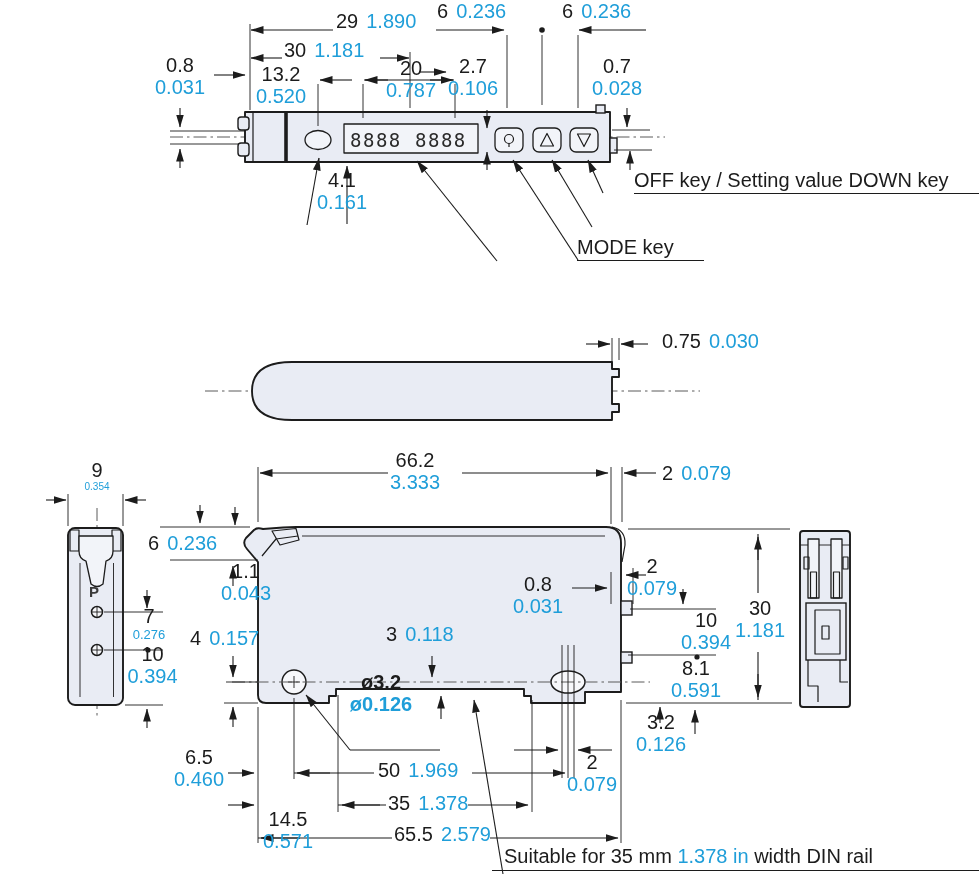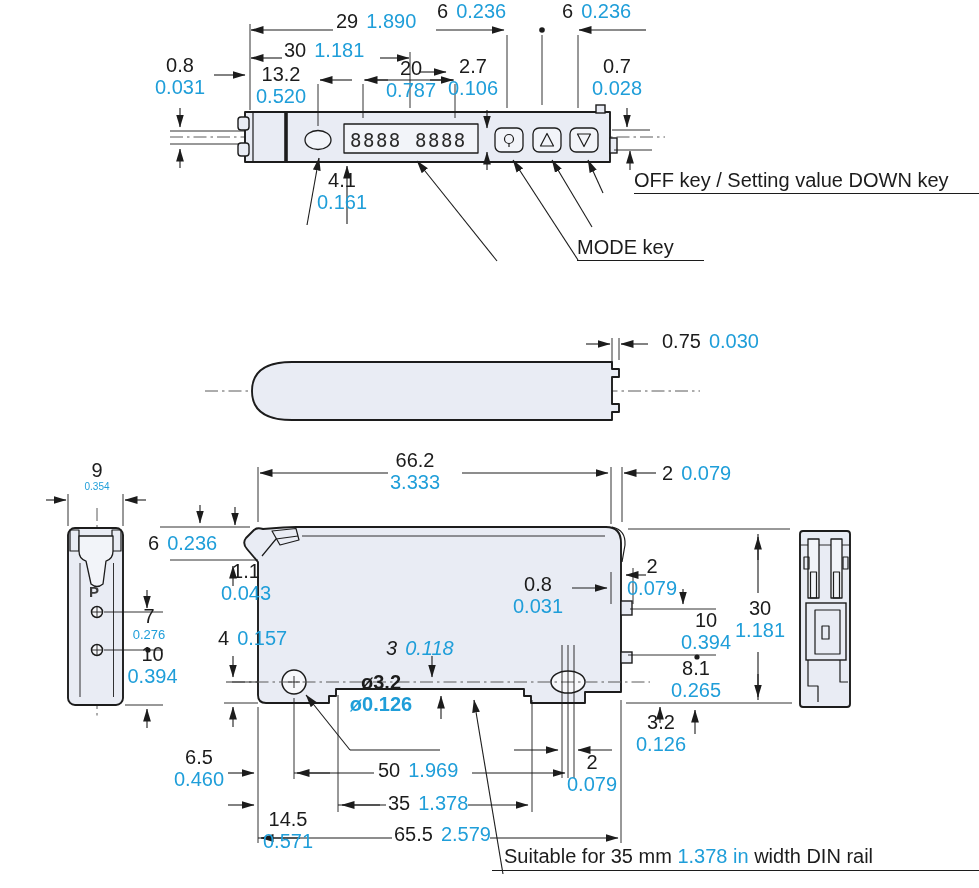--- a/index.html
+++ b/index.html
@@ -283,41 +283,41 @@
 <div class="dim stack" style="left:375px;top:450px;width:80px;">
       <span class="mm">66.2</span>
       <span class="in">3.333</span>
     </div>
 <div class="dim row" style="left:662px;top:463px;"><span class="mm">2</span><span class="in">0.079</span></div>
 <div class="dim row" style="left:148px;top:533px;"><span class="mm">6</span><span class="in">0.236</span></div>
 <div class="dim stack" style="left:208px;top:561px;width:52px;margin-left:12px;">
       <span class="mm">1.1</span>
       <span class="in">0.043</span>
     </div>
-<div class="dim row" style="left:190px;top:628px;margin-left:28px;"><span class="mm">4</span><span class="in">0.157</span></div>
-<div class="dim row" style="left:386px;top:638px;font-style:italic;"><span class="mm">3</span><span class="in">0.118</span></div>
+<div class="dim row" style="left:190px;top:628px;"><span class="mm">4</span><span class="in">0.157</span></div>
+<div class="dim row" style="left:386px;top:624px;"><span class="mm">3</span><span class="in">0.118</span></div>
 <div class="dim stack" style="left:496px;top:574px;width:84px;">
       <span class="mm">0.8</span>
       <span class="in">0.031</span>
     </div>
 <div class="dim stack" style="left:612px;top:556px;width:80px;">
       <span class="mm">2</span>
       <span class="in">0.079</span>
     </div>
 <div class="dim stack" style="left:676px;top:610px;width:60px;">
       <span class="mm">10</span>
       <span class="in">0.394</span>
     </div>
 <div class="dim stack" style="left:730px;top:598px;width:60px;">
       <span class="mm">30</span>
       <span class="in">1.181</span>
     </div>
 <div class="dim stack" style="left:668px;top:658px;width:56px;">
       <span class="mm">8.1</span>
-      <span class="in">0.265</span>
+      <span class="in">0.591</span>
     </div>
 <div class="dim stack" style="left:633px;top:712px;width:56px;">
       <span class="mm">3.2</span>
       <span class="in">0.126</span>
     </div>
 <div class="dim stack" style="left:560px;top:752px;width:64px;">
       <span class="mm">2</span>
       <span class="in">0.079</span>
     </div>
 <div class="dim stack" style="left:338px;top:672px;width:86px;font-weight:bold;">

